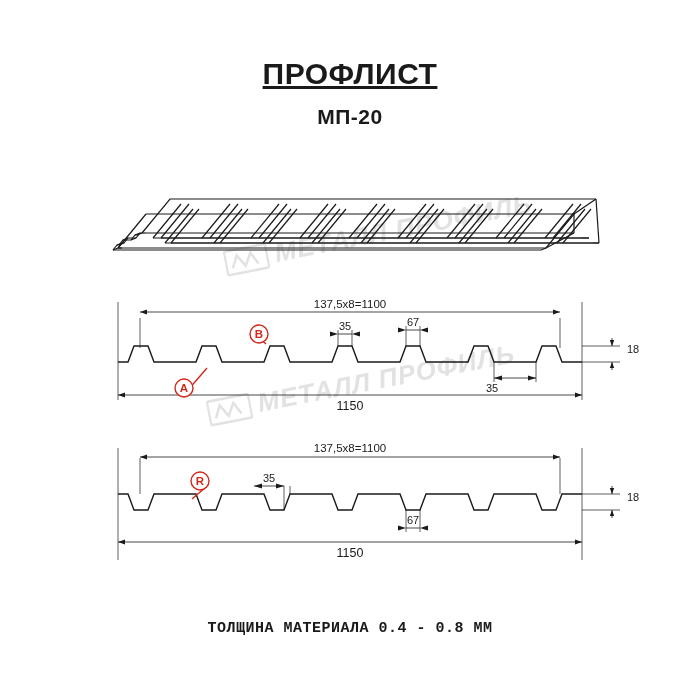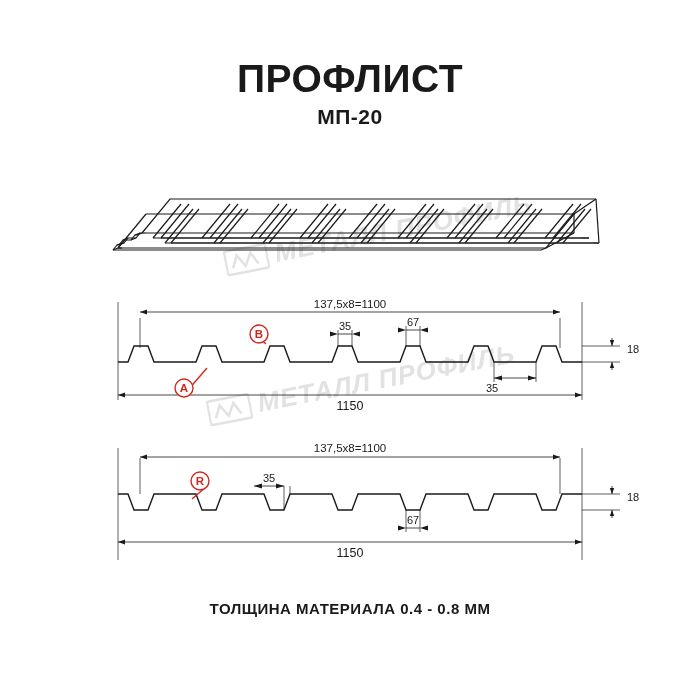--- a/index.html
+++ b/index.html
@@ -24,30 +24,32 @@
   .title {
     position: absolute;
     left: 0;
     right: 0;
     text-align: center;
     font-weight: bold;
     letter-spacing: 0.5px;
   }
   #page-title {
     top: 57px;
-    font-size: 39px;
+    font-size: 30px;
+    text-decoration: underline;
   }
   #page-subtitle {
     top: 105px;
     font-size: 21px;
   }
   #footer-note {
-    top: 600px;
+    top: 620px;
     font-size: 15px;
     font-weight: bold;
+    font-family: Liberation Mono, monospace;
   }
   .wm {
     position: absolute;
     pointer-events: none;
     user-select: none;
     opacity: 1;
   }
   .wm-text {
     font-family: "Liberation Sans", sans-serif;
     font-weight: bold;

